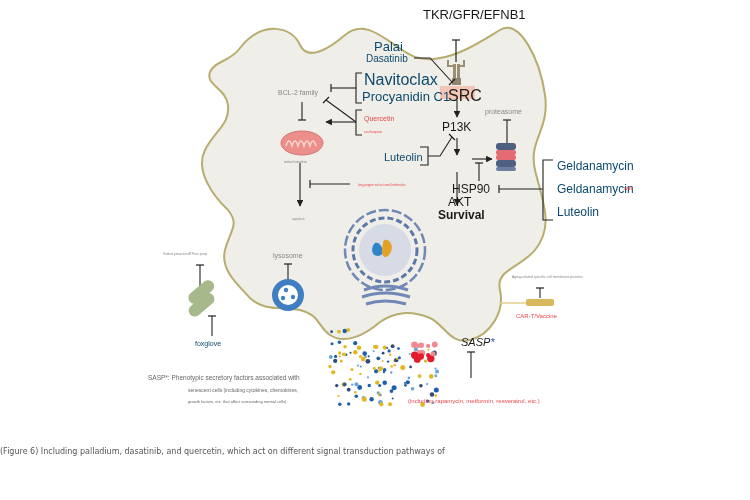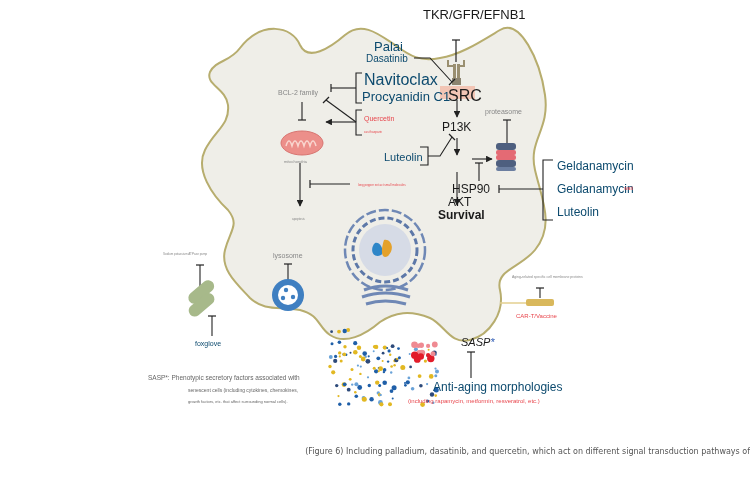--- a/index.html
+++ b/index.html
@@ -3,21 +3,21 @@
 <meta charset="utf-8">
 <style>
   html, body { margin: 0; padding: 0; background: #ffffff; }
   body { width: 750px; height: 500px; position: relative; overflow: hidden; font-family: "Liberation Sans", sans-serif; }
   #stage { position: absolute; left: 0; top: 0; width: 718px; height: 500px; }
   .lbl { position: absolute; white-space: nowrap; line-height: 1; }
   .red { color: #0c4a6e; }
   .pink { color: #e8454c; }
   .dark { color: #1a1a1a; }
   .gray { color: #888888; }
-  .caption { position: absolute; width: 750px; left: 0; text-align: right; font-size: 8px; color: #555555; font-family: "DejaVu Sans", sans-serif; }
+  .caption { position: absolute; width: 750px; left: 0; text-align: left; font-size: 8px; color: #555555; font-family: "DejaVu Sans", sans-serif; }
 </style>
 </head>
 <body>
 
 <div id="stage">
 <svg width="750" height="500" viewBox="0 0 750 500">
   <defs>
     <marker id="arr" viewBox="0 0 10 10" refX="9" refY="5" markerWidth="6" markerHeight="6" orient="auto">
       <path d="M0,0 L10,5 L0,10 z" fill="#222"></path>
     </marker>
@@ -288,20 +288,19 @@
 <div class="lbl pink" style="left:624px;top:186px;font-size:5px;">wait</div>
 <div class="lbl red" style="left:557px;top:206px;font-size:12px;">Luteolin</div>
 <div class="lbl gray" style="left:273px;top:252px;font-size:7px;">lysosome</div>
 <div class="lbl gray" style="left:163px;top:253px;font-size:3px;">Sodium potassium ATPase pump</div>
 <div class="lbl red" style="left:195px;top:340px;font-size:7px;">foxglove</div>
 <div class="lbl gray" style="left:512px;top:276px;font-size:3.5px;">Aging-related specific cell membrane proteins</div>
 <div class="lbl pink" style="left:516px;top:313px;font-size:6px;">CAR-T/Vaccine</div>
 <div class="lbl dark" style="left:461px;top:337px;font-size:11px;font-style:italic;">
   <span>SASP</span><span style="color:#2e5bb5">*</span>
 </div>
-<div class="lbl red" style="left:433px;top:381px;font-size:12px;">Anti-aging morphologies</div>
 <div class="lbl pink" style="left:408px;top:398px;font-size:6px;">(including rapamycin, metformin, resveratrol, etc.)</div>
 <div class="lbl gray" style="left:148px;top:375px;font-size:6.5px;color:#666">SASP*: Phenotypic secretory factors associated with</div>
 <div class="lbl gray" style="left:188px;top:388px;font-size:5px;color:#666">senescent cells (including cytokines, chemokines,</div>
 <div class="lbl gray" style="left:188px;top:400px;font-size:4px;color:#666">growth factors, etc. that affect surrounding normal cells).</div>
 
 <div class="caption" style="top:447px;">(Figure 6) Including palladium, dasatinib, and quercetin, which act on different signal transduction pathways of</div>
 </div>
 
 </body></html>

